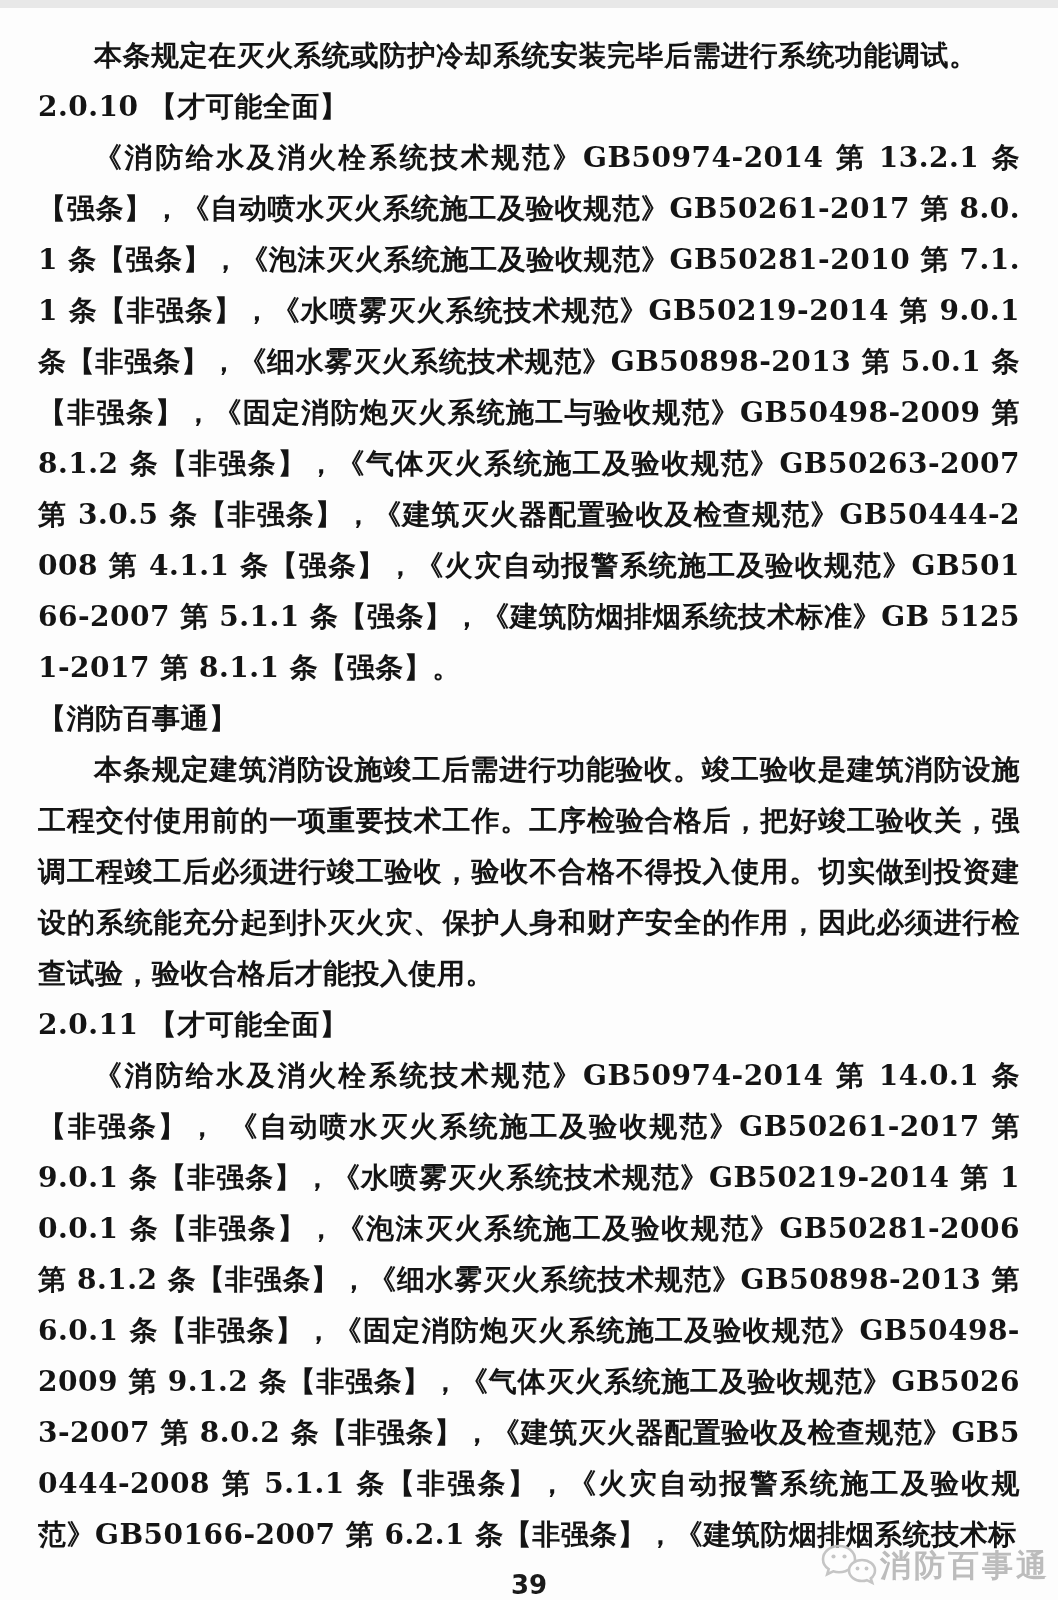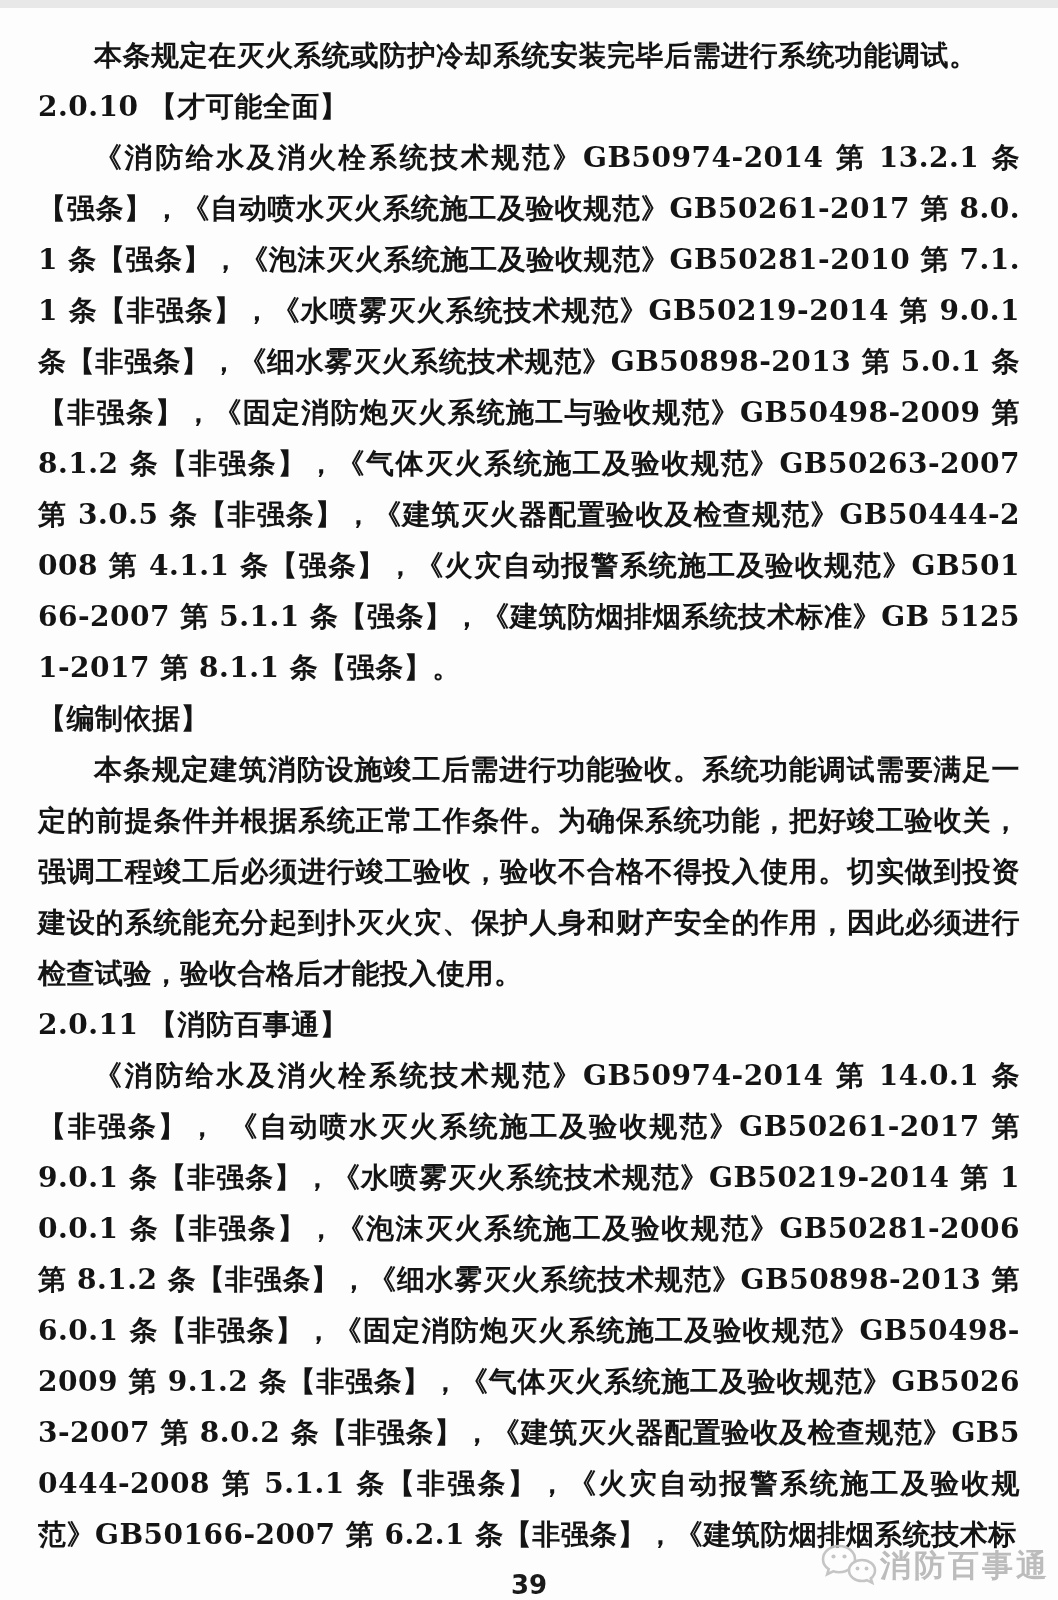--- a/index.html
+++ b/index.html
@@ -69,23 +69,23 @@
   }
 </style>
 </head>
 <body>
 
 <div class="page">
   <div class="content">
     <p class="indent">本条规定在灭火系统或防护冷却系统安装完毕后需进行系统功能调试。</p>
     <p class="heading">2.0.10 【才可能全面】</p>
     <p class="indent">《消防给水及消火栓系统技术规范》GB50974-2014 第 13.2.1 条【强条】，《自动喷水灭火系统施工及验收规范》GB50261-2017 第 8.0.1 条【强条】，《泡沫灭火系统施工及验收规范》GB50281-2010 第 7.1.1 条【非强条】，《水喷雾灭火系统技术规范》GB50219-2014 第 9.0.1 条【非强条】，《细水雾灭火系统技术规范》GB50898-2013 第 5.0.1 条【非强条】，《固定消防炮灭火系统施工与验收规范》GB50498-2009 第 8.1.2 条【非强条】，《气体灭火系统施工及验收规范》GB50263-2007 第 3.0.5 条【非强条】，《建筑灭火器配置验收及检查规范》GB50444-2008 第 4.1.1 条【强条】，《火灾自动报警系统施工及验收规范》GB50166-2007 第 5.1.1 条【强条】，《建筑防烟排烟系统技术标准》GB 51251-2017 第 8.1.1 条【强条】。</p>
-    <p class="heading">【编制依据】</p>
-    <p class="indent">本条规定建筑消防设施竣工后需进行功能验收。系统功能调试需要满足一定的前提条件并根据系统正常工作条件。为确保系统功能，把好竣工验收关，强调工程竣工后必须进行竣工验收，验收不合格不得投入使用。切实做到投资建设的系统能充分起到扑灭火灾、保护人身和财产安全的作用，因此必须进行检查试验，验收合格后才能投入使用。</p>
-    <p class="heading">2.0.11  【消防百事通】</p>
+    <p class="heading">【消防百事通】</p>
+    <p class="indent">本条规定建筑消防设施竣工后需进行功能验收。竣工验收是建筑消防设施工程交付使用前的一项重要技术工作。工序检验合格后，把好竣工验收关，强调工程竣工后必须进行竣工验收，验收不合格不得投入使用。切实做到投资建设的系统能充分起到扑灭火灾、保护人身和财产安全的作用，因此必须进行检查试验，验收合格后才能投入使用。</p>
+    <p class="heading">2.0.11  【才可能全面】</p>
     <p class="indent">《消防给水及消火栓系统技术规范》GB50974-2014 第 14.0.1 条【非强条】， 《自动喷水灭火系统施工及验收规范》GB50261-2017 第 9.0.1 条【非强条】，《水喷雾灭火系统技术规范》GB50219-2014 第 10.0.1 条【非强条】，《泡沫灭火系统施工及验收规范》GB50281-2006 第 8.1.2 条【非强条】，《细水雾灭火系统技术规范》GB50898-2013 第 6.0.1 条【非强条】，《固定消防炮灭火系统施工及验收规范》GB50498-2009 第 9.1.2 条【非强条】，《气体灭火系统施工及验收规范》GB50263-2007 第 8.0.2 条【非强条】，《建筑灭火器配置验收及检查规范》GB50444-2008 第 5.1.1 条【非强条】，《火灾自动报警系统施工及验收规范》GB50166-2007 第 6.2.1 条【非强条】，《建筑防烟排烟系统技术标</p>
   </div>
 
   <div class="page-number">39</div>
 
   <div class="watermark">
     <span class="wm-icon">
       <svg width="56" height="44" viewBox="0 0 56 44" xmlns="http://www.w3.org/2000/svg">
 
         <path d="M18 2 C8.6 2 2 8.2 2 15.2 C2 19.3 4.2 22.8 7.7 25.1 L6.2 30.2 L12.2 27.3 C14 27.9 16 28.3 18 28.3 C27.4 28.3 34 22.1 34 15.2 C34 8.2 27.4 2 18 2 Z" fill="none" stroke="#c3c3c3" stroke-width="2.6"></path>

